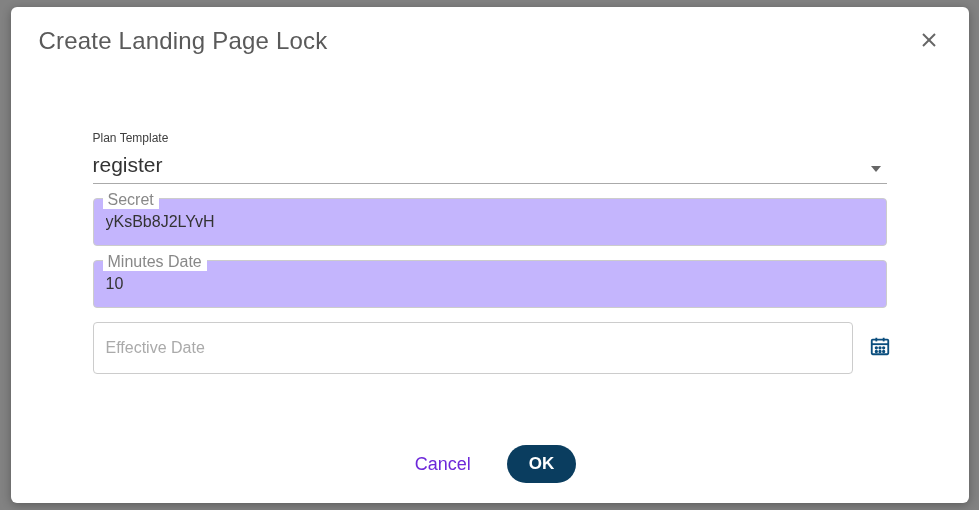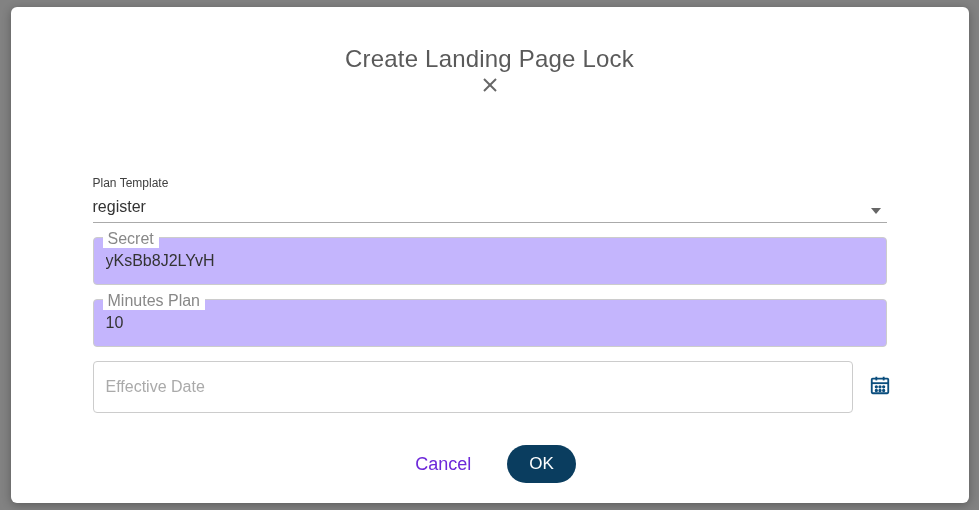--- a/index.html
+++ b/index.html
@@ -23,22 +23,21 @@
       height: 496px;
       border-radius: 6px;
       box-shadow: 0 2px 10px rgba(0,0,0,0.3);
       position: relative;
       padding: 0;
     }
     .dialog-header {
       display: flex;
       justify-content: space-between;
       align-items: center;
-      padding: 38px 28px 8px 28px;
-      flex-direction: column;
+      padding: 20px 28px 8px 28px;
     }
     .dialog-title {
       font-size: 24px;
       font-weight: 500;
       color: #5a5a5a;
       letter-spacing: 0.2px;
     }
     .close-btn {
       cursor: pointer;
       color: #666;
@@ -61,21 +60,21 @@
     .underline-label {
       font-size: 12px;
       color: #404040;
       margin-bottom: 4px;
       display: block;
     }
     .underline-select {
       width: 100%;
       border: none;
       border-bottom: 1px solid #aaa;
-      font-size: 16px;
+      font-size: 21px;
       color: #333;
       padding: 4px 0 6px 0;
       background: transparent;
       appearance: none;
       cursor: pointer;
       outline: none;
     }
     .select-wrap {
       position: relative;
     }
@@ -167,21 +166,21 @@
       font-size: 18px;
       font-weight: 500;
       cursor: pointer;
       padding: 8px 12px;
     }
     .ok-btn {
       background: #0a3d5f;
       border: none;
       color: #fff;
       font-size: 17px;
-      font-weight: 400;
+      font-weight: 700;
       cursor: pointer;
       padding: 9px 22px;
       border-radius: 22px;
     }
   </style>
 </head>
 <body>
 
 <div class="dialog">
   <div class="dialog-header">
@@ -209,21 +208,21 @@
         </span>
       </div>
     </div>
 
     <div class="outlined-field">
       <span class="outlined-label">Secret</span>
       <input type="text" value="yKsBb8J2LYvH" style="">
     </div>
 
     <div class="outlined-field">
-      <span class="outlined-label">Minutes Plan</span>
+      <span class="outlined-label">Minutes Date</span>
       <input type="text" value="10" style="">
     </div>
 
     <div class="date-row">
       <div class="date-input-wrap">
         <input type="text" placeholder="Effective Date" style="">
       </div>
       <div class="calendar-icon">
         <span>
           <svg viewBox="0 0 24 24" fill="none" stroke="#0a4d7d" stroke-width="2">

